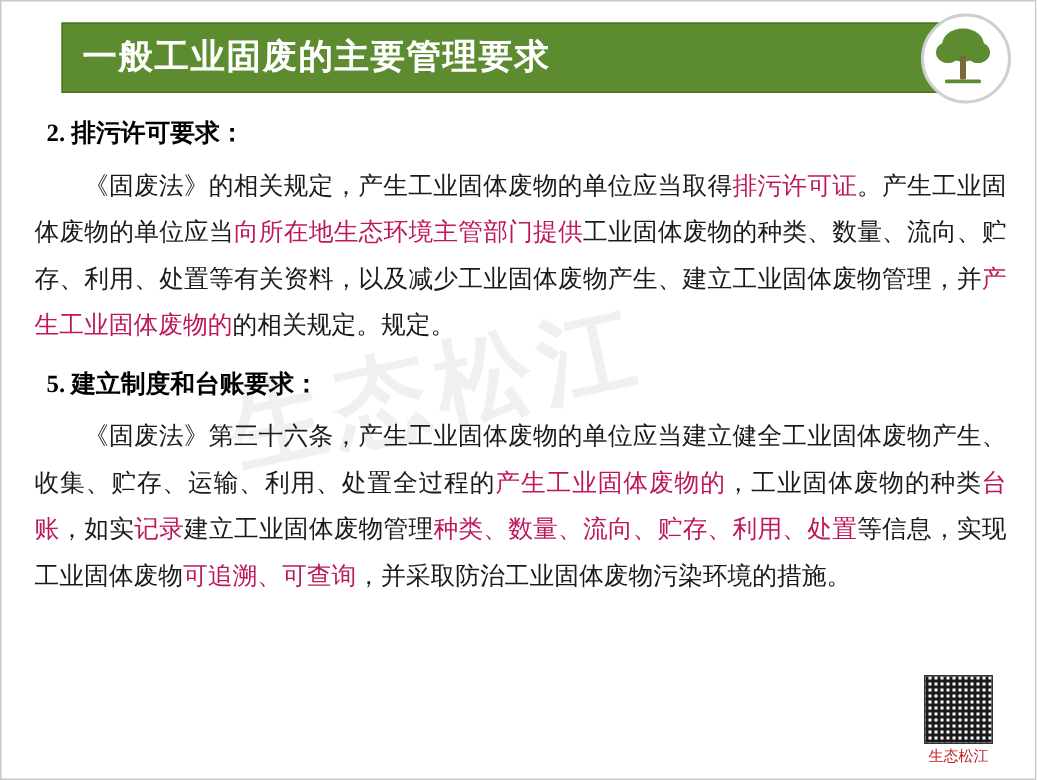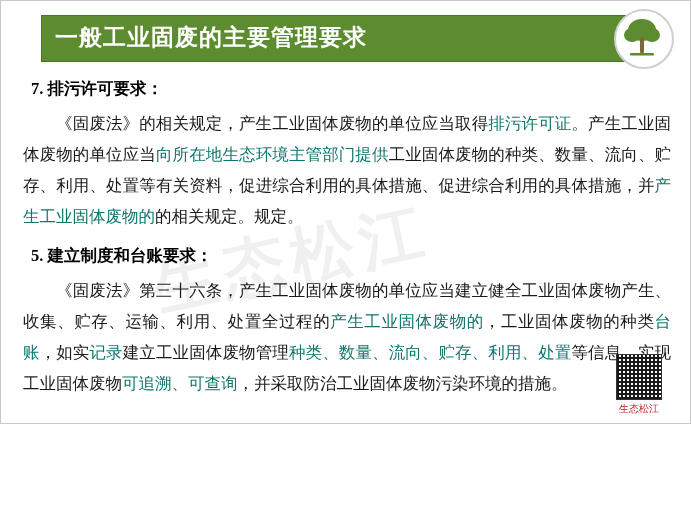--- a/index.html
+++ b/index.html
@@ -9,21 +9,21 @@
   body {
     width: 691px;
     height: 520px;
     background: #ffffff;
     font-family: "Liberation Serif", "DejaVu Serif", serif;
     overflow: hidden;
   }
   .slide {
     position: relative;
     width: 691px;
-    height: 424px;
+    height: 520px;
     box-sizing: border-box;
     border: 1px solid #c8c8c8;
     background: #ffffff;
     overflow: hidden;
   }
   
   .title-bar {
     position: absolute;
     left: 40px;
     top: 14px;
@@ -77,21 +77,21 @@
   }
   .heading {
     font-weight: bold;
     font-size: 16.5px;
     line-height: 31px;
     color: #000000;
     margin: 0 0 0 0;
     padding-left: 8px;
   }
   .indent { text-indent: 33px; }
-  .red { color: #0f766e; }
+  .red { color: #be185d; }
   .gap-sm { height: 4px; }
   .gap-md { height: 8px; }
 
   
   .watermark {
     position: absolute;
     left: 150px;
     top: 215px;
     font-size: 64px;
     color: rgba(0,0,0,0.06);
@@ -146,24 +146,24 @@
         <rect x="24" y="26" width="4" height="16" rx="1" fill="#7a6a3a"></rect>
         <rect x="14" y="42" width="24" height="2.5" rx="1" fill="#5c8c2f"></rect>
       </g>
     </svg>
   </div>
 
   <div class="watermark">生态松江</div>
 
   <div class="body-area">
 
-    <div class="heading">7. 排污许可要求：</div>
+    <div class="heading">2. 排污许可要求：</div>
     <div class="gap-sm"></div>
     <p class="para indent">
-      <span>《固废法》的相关规定，产生工业固体废物的单位应当取得</span><span class="red">排污许可证</span><span>。产生工业固体废物的单位应当</span><span class="red">向所在地生态环境主管部门提供</span><span>工业固体废物的种类、数量、流向、贮存、利用、处置等有关资料，促进综合利用的具体措施、促进综合利用的具体措施，并</span><span class="red">产生工业固体废物的</span><span>的相关规定。规定。</span>
+      <span>《固废法》的相关规定，产生工业固体废物的单位应当取得</span><span class="red">排污许可证</span><span>。产生工业固体废物的单位应当</span><span class="red">向所在地生态环境主管部门提供</span><span>工业固体废物的种类、数量、流向、贮存、利用、处置等有关资料，以及减少工业固体废物产生、建立工业固体废物管理，并</span><span class="red">产生工业固体废物的</span><span>的相关规定。规定。</span>
     </p>
 
     <div class="gap-md"></div>
 
     <div class="heading">5. 建立制度和台账要求：</div>
     <div class="gap-sm"></div>
     <p class="para indent">
       <span>《固废法》第三十六条，产生工业固体废物的单位应当建立健全工业固体废物产生、收集、贮存、运输、利用、处置全过程的</span><span class="red">产生工业固体废物的</span><span>，工业固体废物的种类</span><span class="red">台账</span><span>，如实</span><span class="red">记录</span><span>建立工业固体废物管理</span><span class="red">种类、数量、流向、贮存、利用、处置</span><span>等信息，实现工业固体废物</span><span class="red">可追溯、可查询</span><span>，并采取防治工业固体废物污染环境的措施。</span>
     </p>
 

